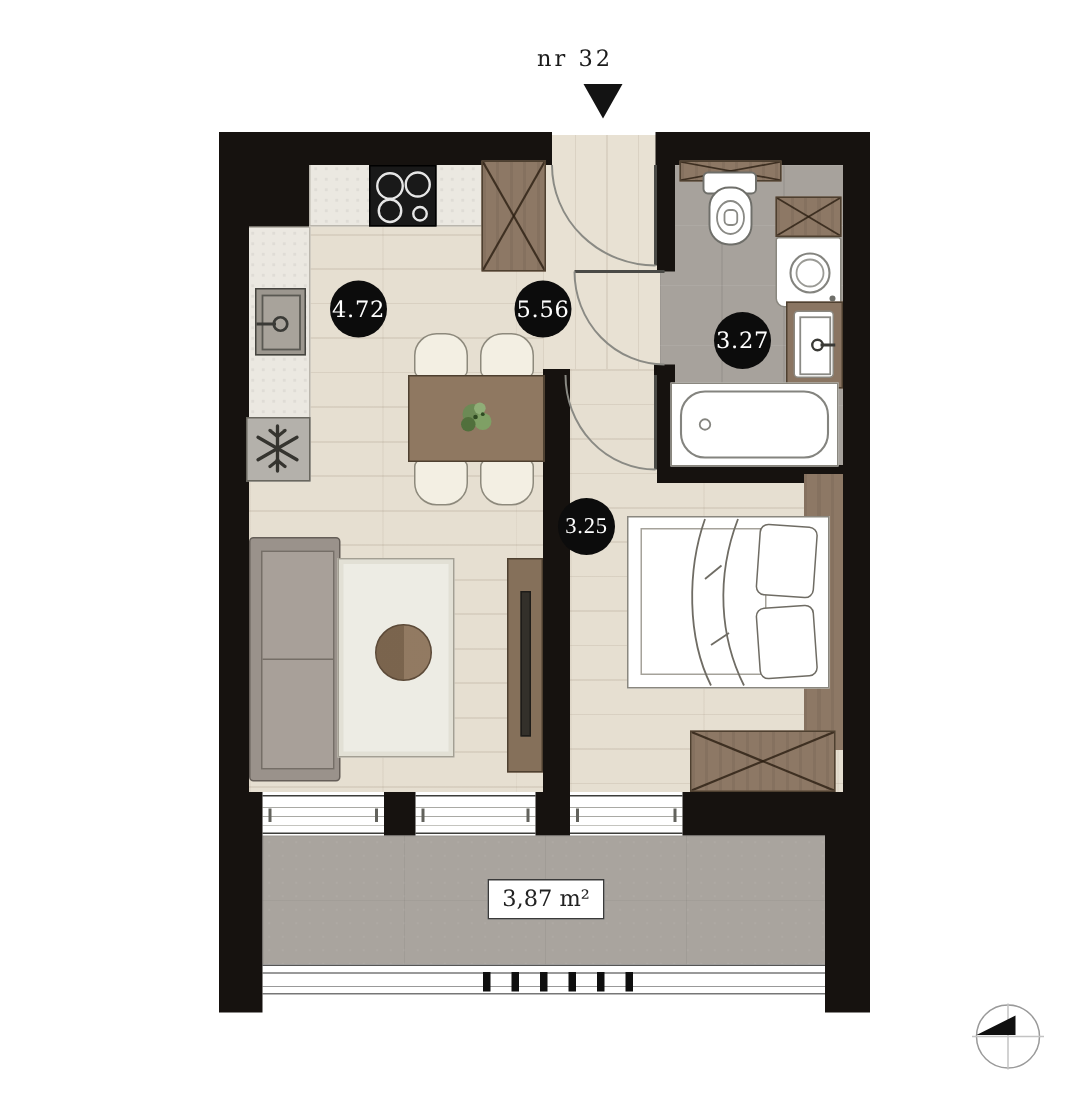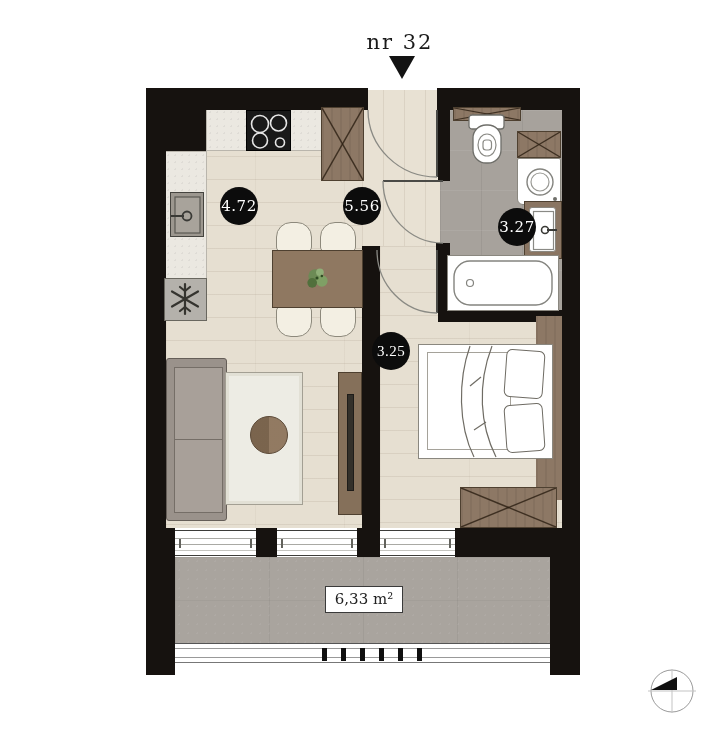--- a/index.html
+++ b/index.html
@@ -28,37 +28,37 @@
   .win::before,.win::after{content:"";position:absolute;top:8px;width:2px;height:9px;background:#62625c;}
   .win::before{left:4px;} .win::after{right:4px;}
   .tick{position:absolute;width:5px;height:13px;background:#0f0f0f;}
   .whitebox{position:absolute;background:#fff;border:1.5px solid #8a877f;box-sizing:border-box;}
 </style>
 </head>
 <body>
 
 <div id="stage">
 
-  <div class="abs" style="left:358px;top:30px;width:84px;text-align:center;font-size:21px;letter-spacing:2px;color:#1a1a1a;">nr 32</div>
+  <div class="abs" style="left:358px;top:30px;width:84px;text-align:left;font-size:15px;letter-spacing:2px;color:#1a1a1a;">nr 32</div>
   <div class="abs" style="left:389px;top:56px;width:0;height:0;border-left:13px solid transparent;border-right:13px solid transparent;border-top:23px solid #131313;"></div>
 
   <div class="wood" style="left:166px;top:110px;width:196px;height:418px;"></div>
   <div class="woodv" style="left:362px;top:90px;width:78px;height:162px;"></div>
   <div class="wood" style="left:380px;top:246px;width:182px;height:282px;"></div>
   <div class="tile" style="left:440px;top:110px;width:122px;height:212px;"></div>
 
   <div class="counter" style="left:206px;top:108px;width:116px;height:43px;"></div>
   <div class="counter" style="left:164px;top:151px;width:43px;height:170px;"></div>
 
   <div class="abs" style="left:175px;top:557px;width:375px;height:86px;background:#a9a49e;
               background-image:repeating-linear-gradient(to right, rgba(0,0,0,0.05) 0 1px, transparent 1px 94px),
                                repeating-linear-gradient(to bottom, rgba(0,0,0,0.04) 0 1px, transparent 1px 43px),
                                radial-gradient(rgba(255,255,255,0.06) 1px, transparent 1px);background-size:auto,auto,9px 9px;"></div>
   <div class="abs" style="left:325px;top:586px;width:78px;height:27px;background:#fff;border:1px solid #3a3a3a;box-sizing:border-box;
-              font-size:15px;line-height:24px;text-align:center;color:#222;">6,33 m²</div>
+              font-size:15px;line-height:24px;text-align:center;color:#222;">3,87 m²</div>
 
   <div class="win" style="left:175px;top:530px;width:81px;"></div>
   <div class="win" style="left:277px;top:530px;width:80px;"></div>
   <div class="win" style="left:380px;top:530px;width:75px;"></div>
 
   <div class="abs" style="left:175px;top:643px;width:375px;height:20px;background:#fff;border-top:1.2px solid #555;border-bottom:1.2px solid #777;box-sizing:border-box;
               background-image:linear-gradient(to bottom, transparent 0 4px, #999 4px 5px, transparent 5px 13px, #999 13px 14px, transparent 14px);"></div>
   <div class="tick" style="left:322px;top:648px;"></div>
   <div class="tick" style="left:341px;top:648px;"></div>
   <div class="tick" style="left:360px;top:648px;"></div>
@@ -233,16 +233,16 @@
     <g>
       <circle cx="672" cy="691" r="21" fill="#ffffff" stroke="#9a9a9a" stroke-width="1"></circle>
       <line x1="648" y1="691" x2="696" y2="691" stroke="#c3c3c3" stroke-width="1"></line>
       <line x1="672" y1="669" x2="672" y2="713" stroke="#c3c3c3" stroke-width="1"></line>
       <polygon points="651,690 677,690 677,677" fill="#101010"></polygon>
     </g>
   </svg>
 
   <div class="roomlabel" style="left:220px;top:187px;">4.72</div>
   <div class="roomlabel" style="left:343px;top:187px;">5.56</div>
-  <div class="roomlabel" style="left:498px;top:208px;">3.27</div>
+  <div class="roomlabel" style="left:476px;top:208px;">3.27</div>
   <div class="roomlabel" style="left:372px;top:332px;font-family:Liberation Serif, serif;">3.25</div>
 
 </div>
 
 </body></html>

